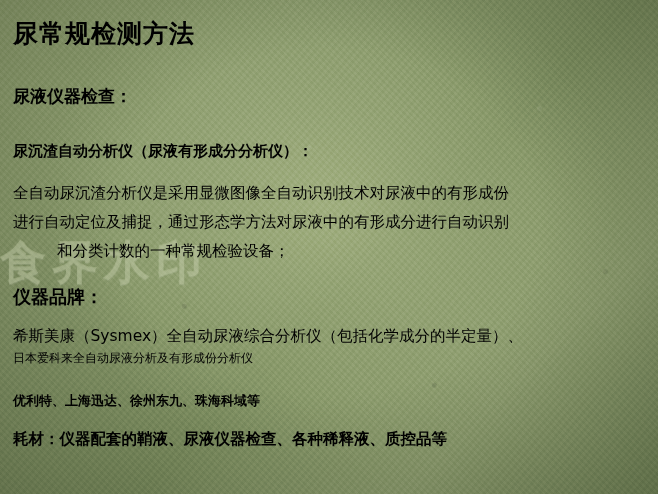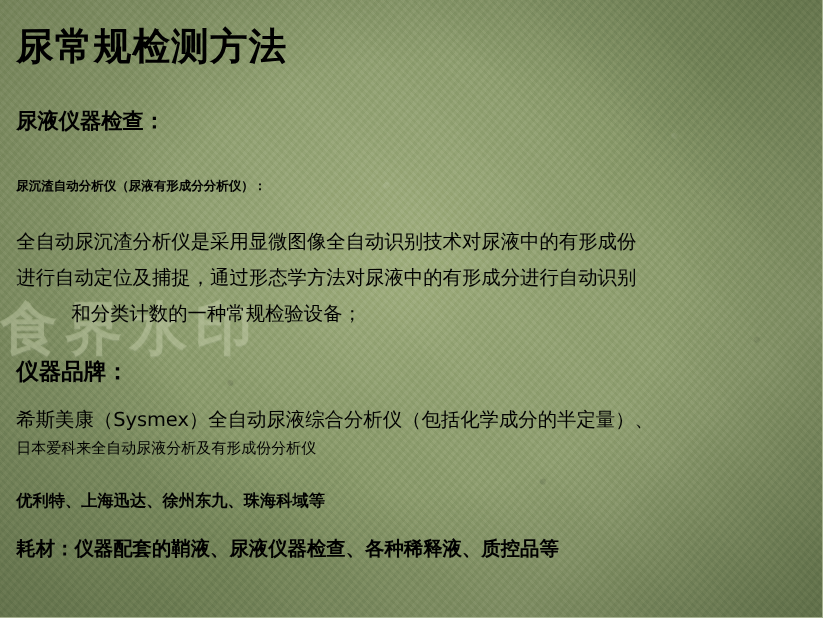--- a/index.html
+++ b/index.html
@@ -62,37 +62,37 @@
   }
   .content {
     position: relative;
     z-index: 3;
     padding: 0;
   }
   .title {
     position: absolute;
     left: 13px;
     top: 17px;
-    font-size: 30px;
+    font-size: 25px;
     font-weight: bold;
     color: #000000;
     letter-spacing: 1px;
     white-space: nowrap;
   }
   .line {
     position: absolute;
     left: 13px;
     color: #000000;
     white-space: nowrap;
   }
   .bold {
     font-weight: bold;
   }
   .l-heading1 { top: 85px;  font-size: 17px; }
-  .l-heading2 { top: 142px; font-size: 10px; }
+  .l-heading2 { top: 142px; font-size: 15px; }
   .l-body1    { top: 183px; font-size: 15.5px; }
   .l-body2    { top: 212px; font-size: 15.5px; }
   .l-body3    { top: 241px; font-size: 15.5px; margin-left: 44px; }
   .l-heading3 { top: 285px; font-size: 18px; }
   .l-body4    { top: 326px; font-size: 15.5px; }
   .l-body5    { top: 350px; font-size: 12px; }
   .l-heading4 { top: 392px; font-size: 13px; }
   .l-heading5 { top: 429px; font-size: 15.5px; }
 </style>
 </head>

